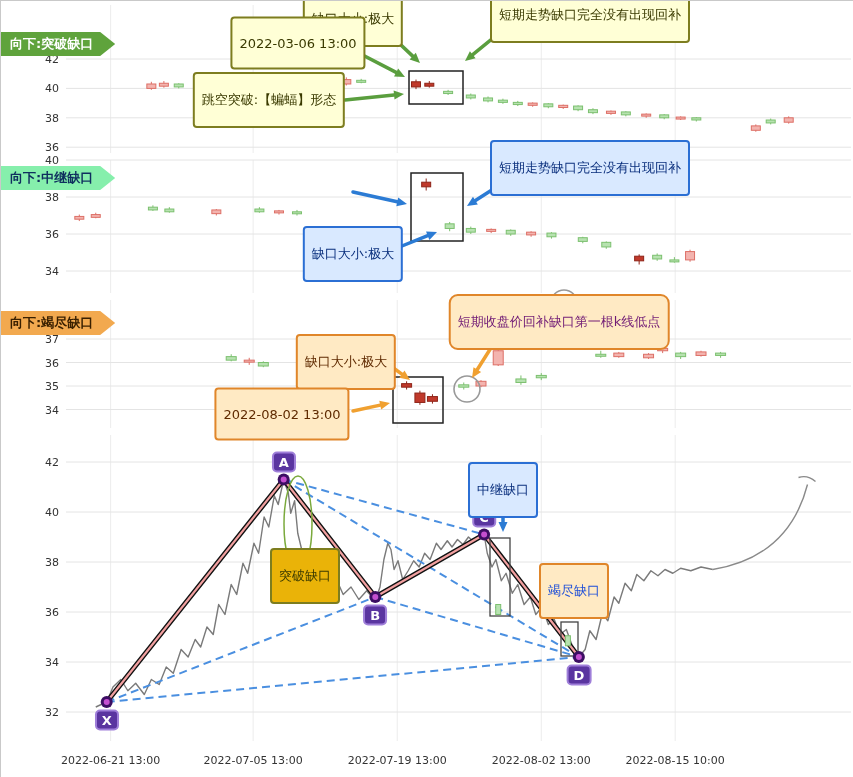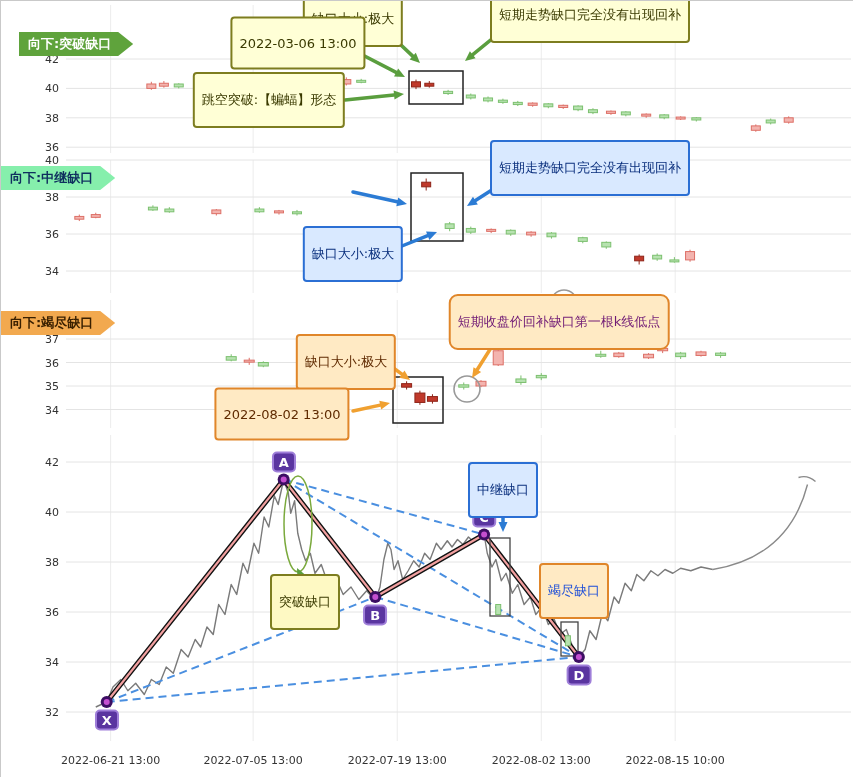--- a/index.html
+++ b/index.html
@@ -282,36 +282,36 @@
       <circle cx="577.865" cy="225.99999999999994" r="6" fill="#3c0e63"></circle>
       <circle cx="577.865" cy="225.99999999999994" r="3" fill="#c44fd0"></circle>
       <line x1="502" y1="72" x2="502" y2="91" stroke="#2b7bd4" stroke-width="3.5" stroke-linecap="round"></line>
       <polygon points="502,101 506.5,91 497.5,91" fill="#2b7bd4"></polygon>
       <line x1="300" y1="145" x2="300.4721359549996" y2="145.94427190999915" stroke="#5a9e3e" stroke-width="3.5" stroke-linecap="round"></line>
       <polygon points="296,137 296.4472135955,147.95673308974895 304.4970583144992,143.93181073024934" fill="#5a9e3e"></polygon>
       <line x1="570" y1="152" x2="567.1354659116073" y2="177.06467327343597" stroke="#f0a030" stroke-width="3.5" stroke-linecap="round"></line>
       <polygon points="566,187 571.6063629385611,177.57563293365928 562.6645688846535,176.55371361321266" fill="#f0a030"></polygon>
     </svg>
 
-  <div class="banner" id="banner-breakaway" style="background: rgb(95, 163, 60); color: rgb(255, 255, 255); margin-left: 18px;">向下:突破缺口</div>
+  <div class="banner" id="banner-breakaway" style="background: rgb(95, 163, 60); color: rgb(255, 255, 255);">向下:突破缺口</div>
   <div class="banner" id="banner-continuation" style="background: #86efac; color: rgb(15, 47, 94);">向下:中继缺口</div>
   <div class="banner" id="banner-exhaustion" style="background: rgb(242, 169, 79); color: rgb(58, 32, 0);">向下:竭尽缺口</div>
 
   <div id="overlay">
       <div class="anno" style="left: 352px; top: 18px; border-color: rgb(125, 125, 31); background: rgb(255, 255, 214); color: rgb(58, 58, 0);">缺口大小:极大</div>
       <div class="anno" style="left: 297px; top: 42px; border-color: rgb(125, 125, 31); background: rgb(255, 255, 214); color: rgb(58, 58, 0);">2022-03-06 13:00</div>
       <div class="anno" style="left: 589px; top: 14px; border-color: rgb(125, 125, 31); background: rgb(255, 255, 214); color: rgb(58, 58, 0);">短期走势缺口完全没有出现回补</div>
       <div class="anno" style="left: 268px; top: 99px; border-color: rgb(125, 125, 31); background: rgb(255, 255, 214); color: rgb(58, 58, 0);">跳空突破:【蝙蝠】形态</div>
       <div class="anno" style="left: 589px; top: 167px; border-color: rgb(43, 111, 212); background: rgb(217, 233, 255); color: rgb(10, 47, 125);">短期走势缺口完全没有出现回补</div>
       <div class="anno" style="left: 352px; top: 253px; border-color: rgb(43, 111, 212); background: rgb(217, 233, 255); color: rgb(10, 47, 125);">缺口大小:极大</div>
       <div class="anno" style="left: 558px; top: 321px; border-color: rgb(224, 134, 42); background: rgb(255, 234, 196); color: #701a75; border-radius: 9px;">短期收盘价回补缺口第一根k线低点</div>
       <div class="anno" style="left: 345px; top: 361px; border-color: rgb(224, 134, 42); background: rgb(255, 234, 196); color: rgb(95, 42, 0);">缺口大小:极大</div>
       <div class="anno" style="left: 281px; top: 413px; border-color: rgb(224, 134, 42); background: rgb(255, 234, 196); color: rgb(95, 42, 0);">2022-08-02 13:00</div>
       <div class="pivot" style="background: rgb(90, 53, 160); border-color: rgb(159, 127, 217); color: rgb(255, 255, 255); left: 105.716px; top: 719px;">X</div>
       <div class="pivot" style="background: rgb(90, 53, 160); border-color: rgb(159, 127, 217); color: rgb(255, 255, 255); left: 282.674px; top: 460.5px;">A</div>
       <div class="pivot" style="background: rgb(90, 53, 160); border-color: rgb(159, 127, 217); color: rgb(255, 255, 255); left: 374.285px; top: 614px;">B</div>
       <div class="pivot" style="background: rgb(90, 53, 160); border-color: rgb(159, 127, 217); color: rgb(255, 255, 255); left: 483.122px; top: 515.5px;">C</div>
       <div class="pivot" style="background: rgb(90, 53, 160); border-color: rgb(159, 127, 217); color: rgb(255, 255, 255); left: 577.865px; top: 674px;">D</div>
       <div class="anno" style="left: 502px; top: 489px; border-color: rgb(43, 111, 212); background: rgb(217, 233, 255); color: rgb(10, 47, 125);">中继缺口</div>
-      <div class="anno" style="left: 304px; top: 601px; border-color: rgb(125, 125, 31); background: #fef9c3; color: rgb(58, 58, 0);">突破缺口</div>
+      <div class="anno" style="left: 304px; top: 575px; border-color: rgb(125, 125, 31); background: #eab308; color: rgb(58, 58, 0);">突破缺口</div>
       <div class="anno" style="left: 573px; top: 590px; border-color: rgb(224, 134, 42); background: rgb(255, 234, 196); color: #1d4ed8; text-align: center;">竭尽缺口</div>
     </div>
 </div>
 
 </body></html>

